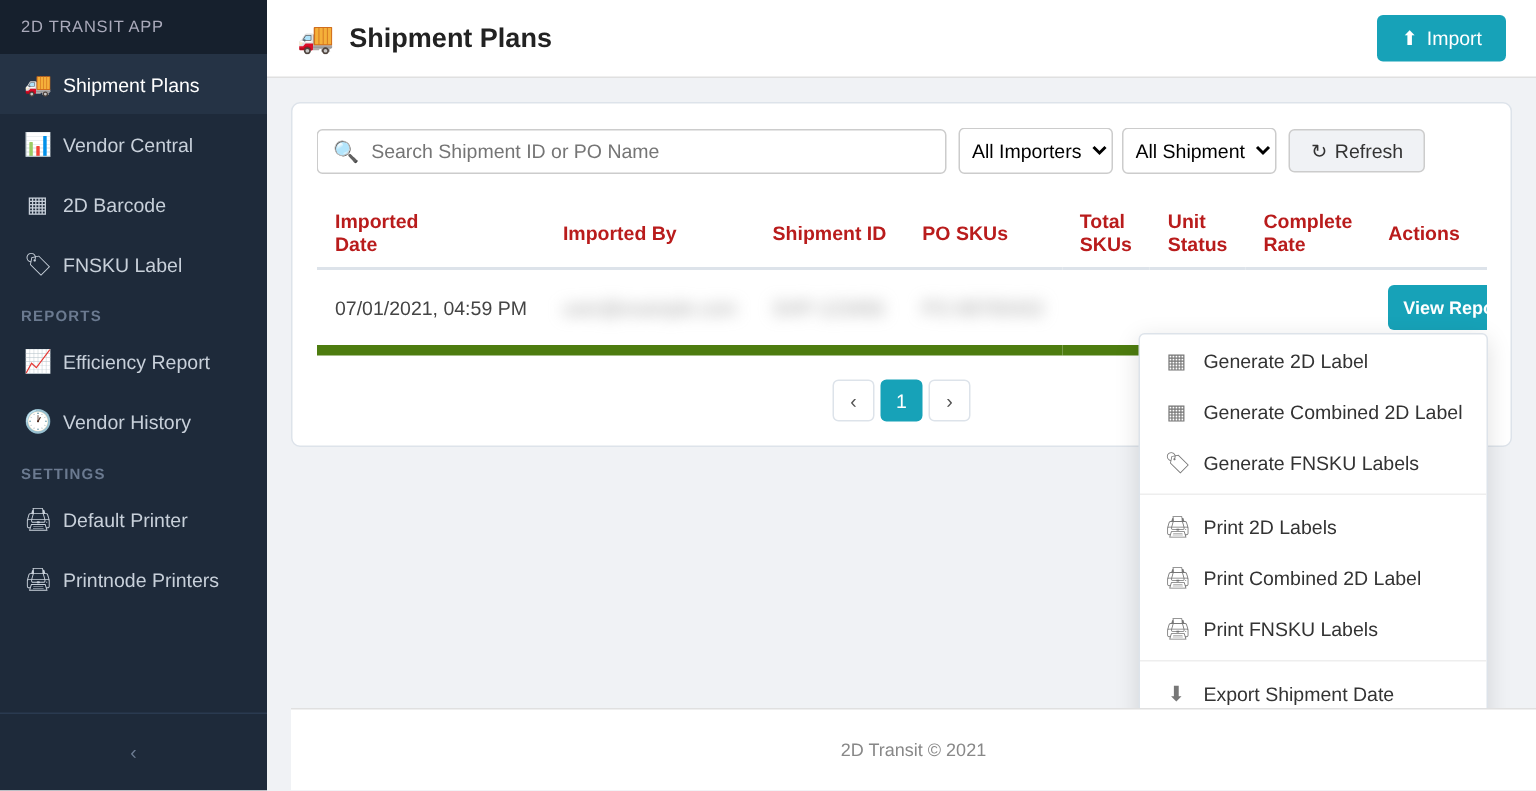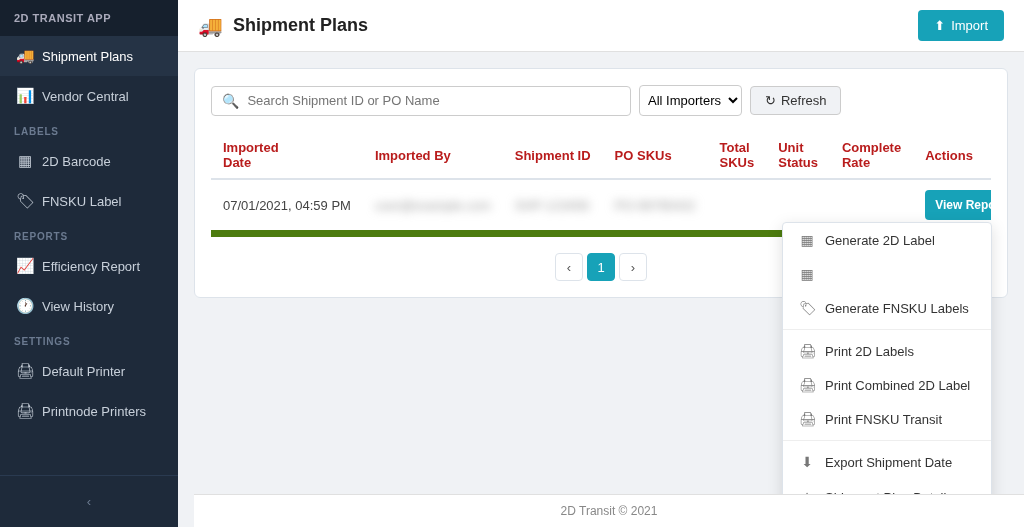--- a/index.html
+++ b/index.html
@@ -12,21 +12,21 @@
       background: #1e2a3a;
       color: #ccc;
       display: flex;
       flex-direction: column;
       height: 100%;
       overflow-y: auto;
     }
     .sidebar-app-title {
       padding: 12px 14px;
       font-size: 11px;
-      font-weight: 700;
+      font-weight: 400;
       color: #aab;
       letter-spacing: 0.5px;
       text-transform: uppercase;
       background: #16202d;
     }
     .sidebar-item {
       display: flex;
       align-items: center;
       gap: 8px;
       padding: 11px 16px;
@@ -262,21 +262,21 @@
       height: 1px;
       background: #eee;
       margin: 4px 0;
     }
     .dropdown-item .di-icon { width: 16px; text-align: center; color: #777; font-size: 14px; }
 
     
     .footer {
       background: #fff;
       border-top: 1px solid #e0e0e0;
-      padding: 9px 16px;
+      padding: 20px 16px;
       font-size: 12px;
       color: #888;
       text-align: center;
       margin-left: 16px;
     }
   </style>
 </head>
 <body>
 
 <nav class="sidebar">
@@ -284,38 +284,37 @@
 
   <div class="sidebar-item active">
     <span class="icon">🚚</span>
     <span>Shipment Plans</span>
   </div>
   <div class="sidebar-item">
     <span class="icon">📊</span>
     <span>Vendor Central</span>
   </div>
 
-  <div class="sidebar-section-label">LABELS</div>
   <div class="sidebar-item">
     <span class="icon">▦</span>
     <span>2D Barcode</span>
   </div>
   <div class="sidebar-item">
     <span class="icon">🏷</span>
     <span>FNSKU Label</span>
   </div>
 
   <div class="sidebar-section-label">REPORTS</div>
   <div class="sidebar-item">
     <span class="icon">📈</span>
     <span>Efficiency Report</span>
   </div>
   <div class="sidebar-item">
     <span class="icon">🕐</span>
-    <span>View History</span>
+    <span>Vendor History</span>
   </div>
 
   <div class="sidebar-section-label">SETTINGS</div>
   <div class="sidebar-item">
     <span class="icon">🖨</span>
     <span>Default Printer</span>
   </div>
   <div class="sidebar-item">
     <span class="icon">🖨</span>
     <span>Printnode Printers</span>
@@ -345,20 +344,23 @@
     <div class="card">
 
       <div class="toolbar">
         <div class="search-box">
           <span class="search-icon">🔍</span>
           <input type="text" placeholder="Search Shipment ID or PO Name" style="">
         </div>
         <div class="select-group">
           <select>
             <option>All Importers</option>
+          </select>
+          <select>
+            <option>All Shipment</option>
           </select>
         </div>
         <button class="refresh-btn">
           <span>↻</span>
           <span>Refresh</span>
         </button>
       </div>
 
       <div class="table-wrap">
         <table>
@@ -407,37 +409,38 @@
       </div>
     </div>
 
     <div class="dropdown-menu">
       <div class="dropdown-item">
         <span class="di-icon">▦</span>
         <span>Generate 2D Label</span>
       </div>
       <div class="dropdown-item">
         <span class="di-icon">▦</span>
+        <span>Generate Combined 2D Label</span>
       </div>
       <div class="dropdown-item">
         <span class="di-icon">🏷</span>
         <span>Generate FNSKU Labels</span>
       </div>
       <div class="dropdown-divider"></div>
       <div class="dropdown-item">
         <span class="di-icon">🖨</span>
         <span>Print 2D Labels</span>
       </div>
       <div class="dropdown-item">
         <span class="di-icon">🖨</span>
         <span>Print Combined 2D Label</span>
       </div>
       <div class="dropdown-item">
         <span class="di-icon">🖨</span>
-        <span>Print FNSKU Transit</span>
+        <span>Print FNSKU Labels</span>
       </div>
       <div class="dropdown-divider"></div>
       <div class="dropdown-item">
         <span class="di-icon">⬇</span>
         <span>Export Shipment Date</span>
       </div>
       <div class="dropdown-item">
         <span class="di-icon">ℹ</span>
         <span>Shipment Plan Details</span>
       </div>

